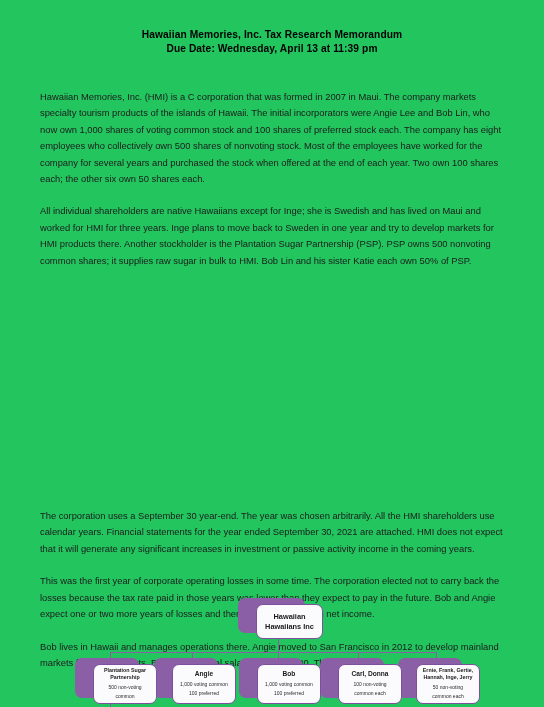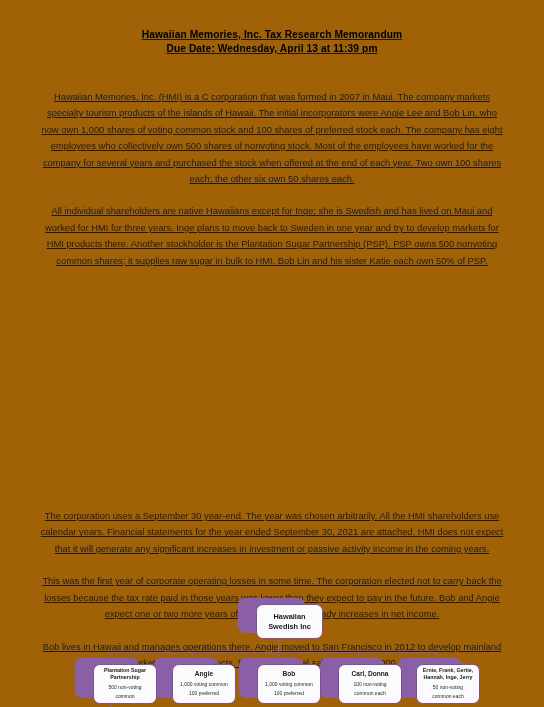--- a/index.html
+++ b/index.html
@@ -13,23 +13,22 @@
     overflow: hidden;
     font-family: "Liberation Sans", sans-serif;
     color: #1a1a1a;
     position: relative;
   }
 
   .page {
     width: 544px;
     height: 707px;
     position: relative;
-    background: #a16207;
+    background: #22c55e;
     box-sizing: border-box;
-    text-decoration: underline;
   }
 
   
   .doc-title {
     text-align: center;
     font-weight: bold;
     font-size: 10.2px;
     line-height: 13.5px;
     letter-spacing: 0.1px;
     padding-top: 28px;
@@ -37,21 +36,21 @@
   }
   .doc-title .line { display: block; }
 
   
   .body-wrap {
     padding: 0 40px 0 40px;
   }
   .para {
     font-size: 9.4px;
     line-height: 16.4px;
-    text-align: center;
+    text-align: left;
     color: #1c1c1c;
     margin: 0;
     letter-spacing: -0.02px;
   }
   .para + .para { margin-top: 16px; }
 
   .para-block-top { margin-top: 34px; }
 
   
   .orgchart {
@@ -150,21 +149,21 @@
     <div class="conn v" style="left:277.5px; top:361px; height:12px;"></div>
     <div class="conn v" style="left:358px; top:361px; height:12px;"></div>
     <div class="conn v" style="left:436px; top:361px; height:12px;"></div>
 
     <div class="conn v" style="left:110px; top:413px; height:12px;"></div>
 
     <div class="node root" style="left:244px; top:313px; width:67px; height:35px;">
       <div class="shadow"></div>
       <div class="card">
         <div class="title">Hawaiian</div>
-        <div class="title">Swedish Inc</div>
+        <div class="title">Hawaiians Inc</div>
       </div>
     </div>
 
     <div class="node small" style="left:81px; top:373px; width:64px; height:40px;">
       <div class="shadow"></div>
       <div class="card">
         <div class="title">Plantation Sugar</div>
         <div class="title">Partnership</div>
         <div class="sub">500 non-voting</div>
         <div class="sub">common</div>

